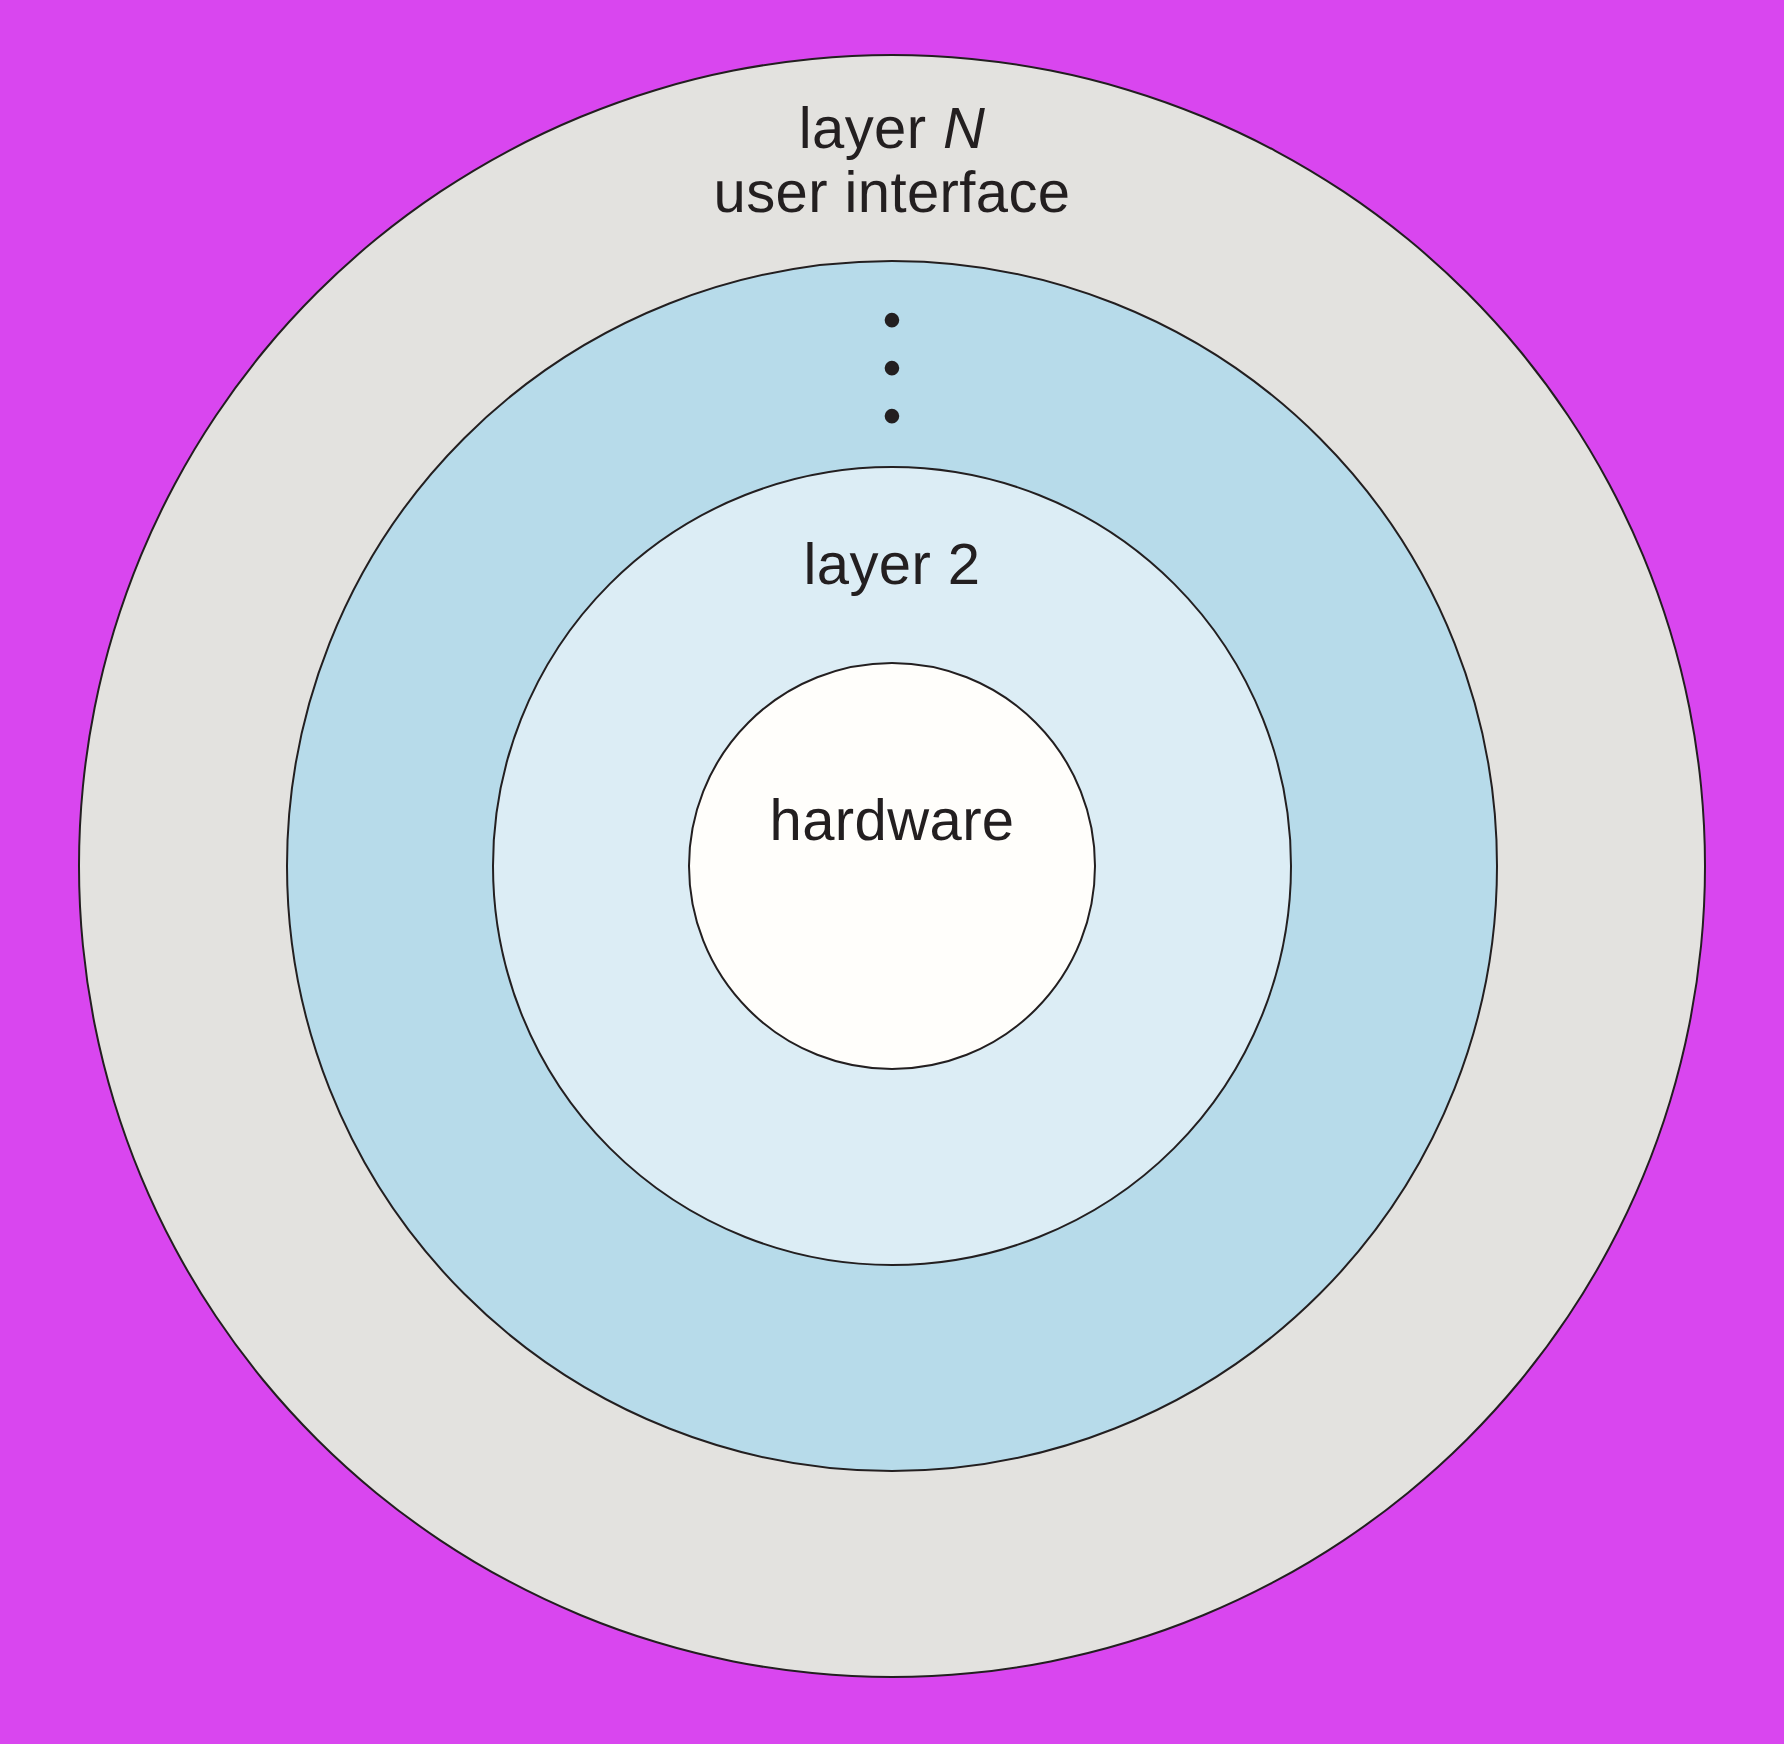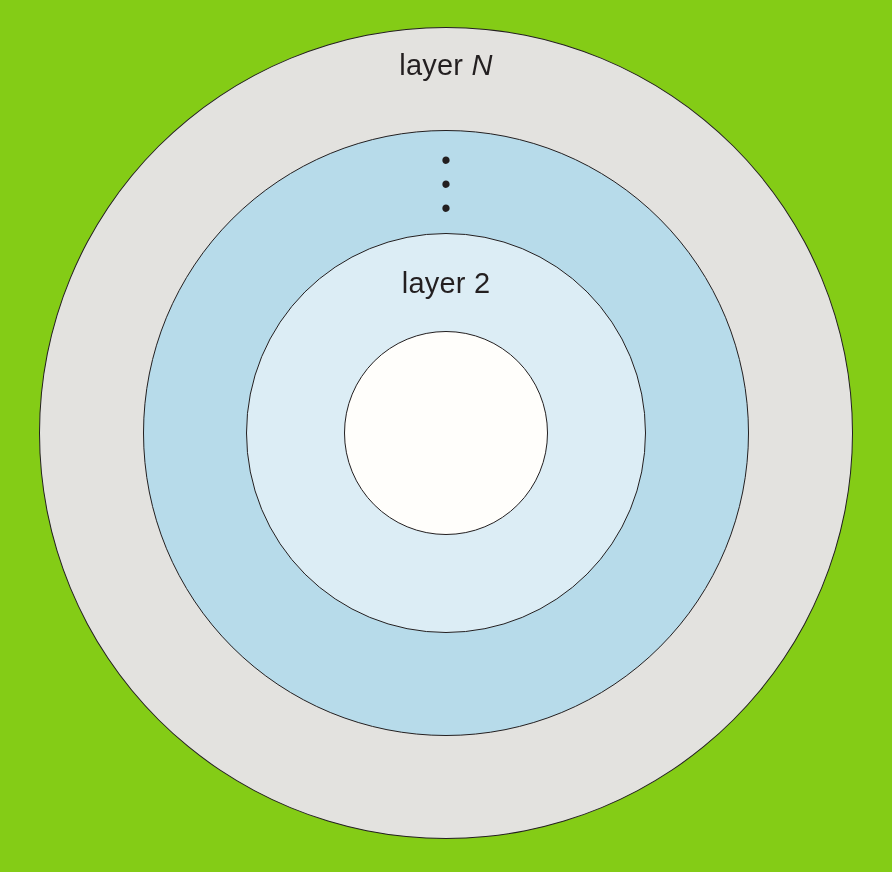--- a/index.html
+++ b/index.html
@@ -4,21 +4,21 @@
 <style>
   html, body {
     margin: 0;
     padding: 0;
     background: #ffffff;
   }
   .canvas {
     position: relative;
     width: 892px;
     height: 872px;
-    background: #84cc16;
+    background: #d946ef;
     font-family: "Liberation Sans", sans-serif;
     color: #231f20;
     overflow: hidden;
   }
   .circle {
     position: absolute;
     border: 1.3px solid #231f20;
     border-radius: 50%;
     box-sizing: border-box;
   }
@@ -62,26 +62,28 @@
   <div class="circle c-outer" style="background-color: rgb(227, 226, 223);"></div>
 
   <div class="circle c-mid" style="background-color: rgb(183, 219, 234);"></div>
 
   <div class="circle c-inner" style="background-color: rgb(220, 237, 245);"></div>
 
   <div class="circle c-core" style="background-color: rgb(255, 254, 251);"></div>
 
   <div class="label label-n">
     <div><span>layer </span><span class="it">N</span></div>
+    <div>user interface</div>
   </div>
 
   <div class="dots">
     <span>•</span>
     <span>•</span>
     <span>•</span>
   </div>
 
   <div class="label label-1">layer 2</div>
 
   <div class="label label-0">
+    <div>hardware</div>
   </div>
 
 </div>
 
 </body></html>

